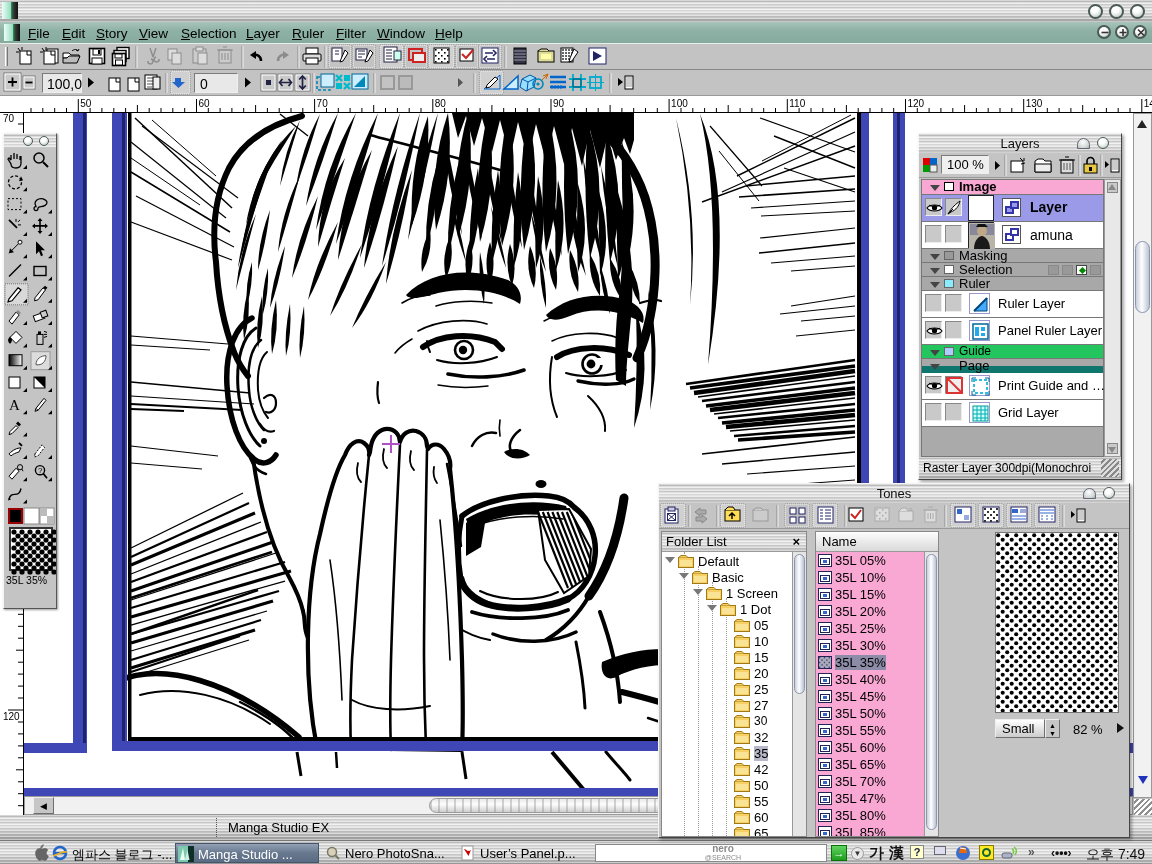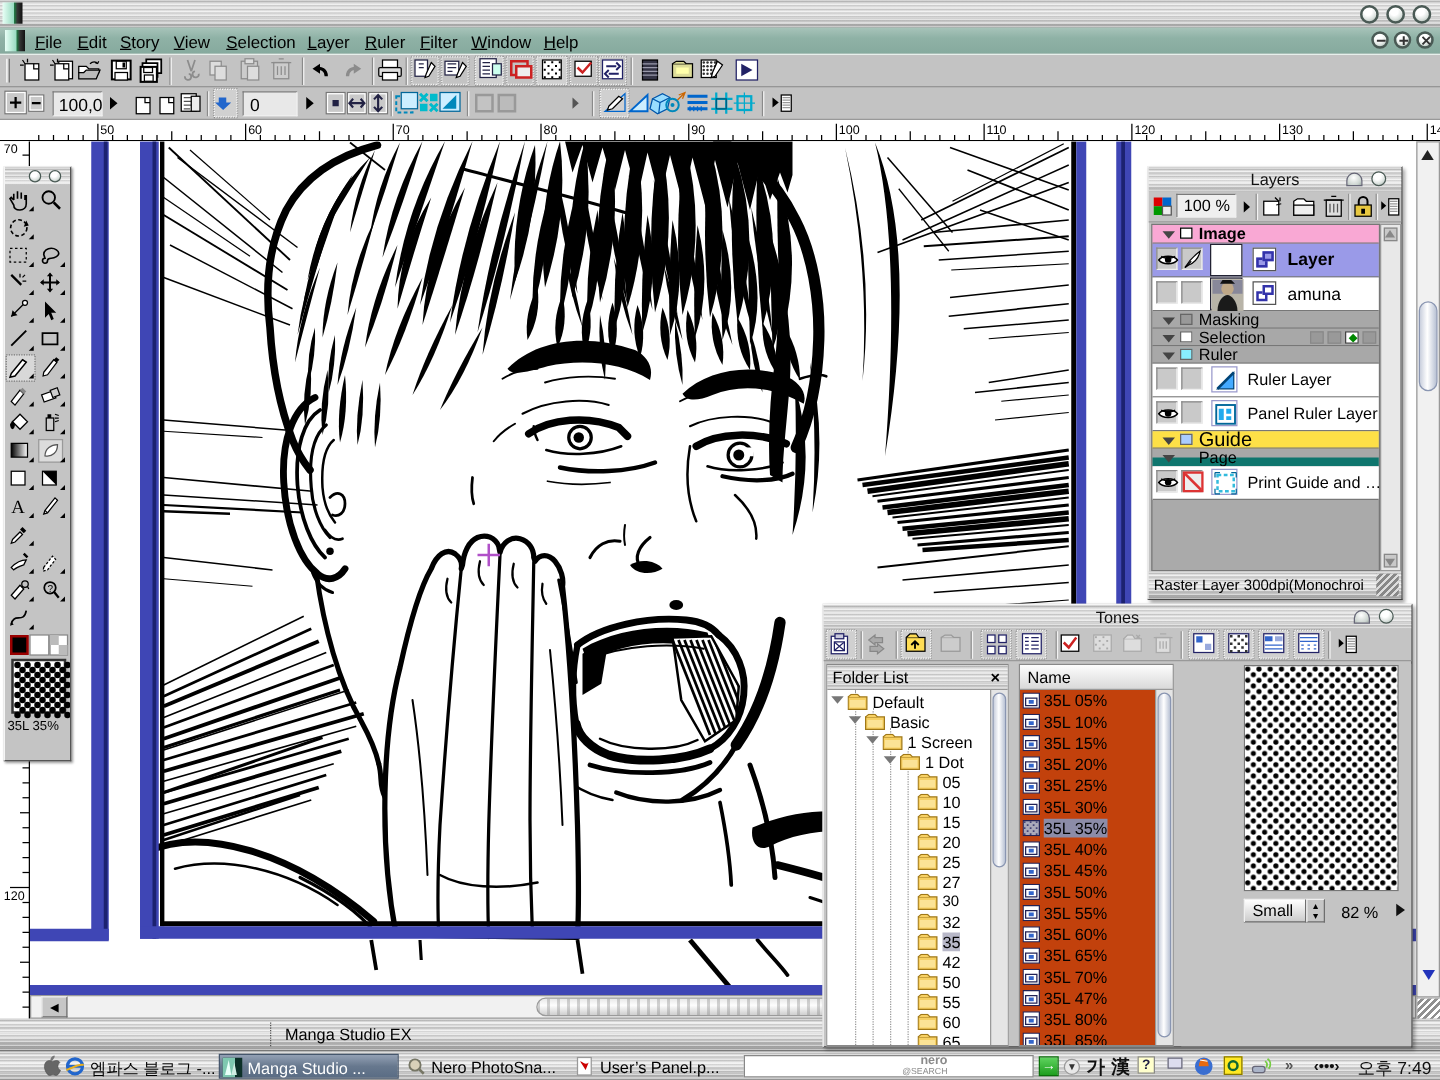--- a/index.html
+++ b/index.html
@@ -821,21 +821,21 @@
       <span style="position:absolute;left:22px;top:3px;white-space:nowrap">Nero PhotoSna...</span>
     </div>
     <div class="abs" style="left:458px;top:2px;width:122px;height:20px;color:#000;font-size:13px">
       <svg width="16" height="16" viewBox="0 0 16 16" style="position:absolute;left:2px;top:2px">
         <rect x="2" y="1" width="11" height="14" fill="#fff" stroke="#999"></rect>
         <path d="M4 4c2 0 2.5 2 4.5 2s2.5-1.2 2.5-1.2L8.5 11z" fill="#c00"></path>
       </svg>
       <span style="position:absolute;left:22px;top:3px;white-space:nowrap">User’s Panel.p...</span>
     </div>
     <div class="abs" style="left:595px;top:3px;width:232px;height:18px;background:#fff;border:1px solid #888"></div>
-    <div class="abs" style="left:688px;top:4px;width:70px;text-align:right;color:#8a8a8a;font-weight:bold;font-size:10px;line-height:8px">nero<br><span style="font-size:7px;font-weight:normal">@SEARCH</span></div>
+    <div class="abs" style="left:688px;top:4px;width:70px;text-align:center;color:#8a8a8a;font-weight:bold;font-size:10px;line-height:8px">nero<br><span style="font-size:7px;font-weight:normal">@SEARCH</span></div>
     <div class="abs" style="left:831px;top:4px;width:16px;height:16px;background:linear-gradient(180deg,#5fd35f,#1e9e1e);border:1px solid #0a700a;color:#fff;text-align:center;font-size:11px;line-height:15px;font-weight:bold">→</div>
     <div class="abs" style="left:851px;top:6px;width:13px;height:13px;border-radius:50%;background:#e8e8e8;border:1px solid #999;text-align:center;font-size:8px;line-height:12px;color:#333">▼</div>
     <div class="abs" style="left:869px;top:3px;font-size:15px;font-weight:bold;color:#111">가</div>
     <div class="abs" style="left:889px;top:3px;font-size:15px;font-weight:bold;color:#111">漢</div>
     <div class="abs" style="left:910px;top:4px;width:14px;height:14px;background:#ffffcc;border:1px solid #888;font-size:11px;text-align:center;line-height:13px;color:#224"><b>?</b></div>
     <div class="abs" style="left:934px;top:5px;width:12px;height:9px;background:#dde;border:1px solid #667"></div>
     <svg class="abs" style="left:955px;top:3px" width="16" height="17" viewBox="0 0 16 17">
       <circle cx="8" cy="9" r="7" fill="#3a6ed0"></circle>
       <path d="M4 9a4 6 0 018 0" fill="#e86a10"></path>
       <path d="M5 4l6 1" stroke="#fff"></path>
@@ -1196,21 +1196,21 @@
           </svg></div>
         <div style="position:absolute;left:23px;top:3px;width:17px;height:18px;background:#c9c9c9;border:1px solid;border-color:#888 #eee #eee #888"></div>
         <div style="position:absolute;left:47px;top:2px;width:21px;height:21px;background:#fff;border:1px solid #99c"><svg width="21" height="21">
             <rect x="3" y="3" width="15" height="15" fill="none" stroke="#069" stroke-width="1.5"></rect>
             <rect x="5" y="6" width="4" height="9" fill="#2ae"></rect>
             <rect x="11" y="6" width="4" height="4" fill="#2ae"></rect>
             <rect x="11" y="12" width="4" height="3" fill="#2ae"></rect>
           </svg></div>
         <span style="position:absolute;left:76px;top:5px;font-size:13px;color:#000;white-space:nowrap">Panel Ruler Layer</span>
       </div>
-      <div style="position:absolute;left:0;top:165px;width:100%;height:14px;background:#fde047;border-bottom:1px solid #777;font-size:16px;font-weight:normal;color:#000">
+      <div style="position:absolute;left:0;top:165px;width:100%;height:14px;background:#22c55e;border-bottom:1px solid #777;font-size:12px;font-weight:normal;color:#000">
         <span style="position:absolute;left:8px;top:5px;width:0;height:0;border-left:5px solid transparent;border-right:5px solid transparent;border-top:6px solid #444"></span>
         <span style="position:absolute;left:22px;top:2px;width:10px;height:9px;background:#acf;border:1px solid #666"></span>
         <span style="position:absolute;left:37px;top:-1px">Guide</span>
       </div>
       <div style="position:absolute;left:0;top:179px;width:100%;height:14px;background:#a8a8a8;border-bottom:7px solid #0f766e;font-size:13px;font-weight:normal;color:#000">
         <span style="position:absolute;left:8px;top:5px;width:0;height:0;border-left:5px solid transparent;border-right:5px solid transparent;border-top:6px solid #444"></span>
         <span style="position:absolute;left:37px;top:-1px">Page</span>
       </div>
       <div style="position:absolute;left:0;top:193px;width:100%;height:27px;background:#fff;border-bottom:1px solid #777">
         <div style="position:absolute;left:3px;top:3px;width:17px;height:18px;background:#c9c9c9;border:1px solid;border-color:#888 #eee #eee #888"><svg width="17" height="17" viewBox="0 0 17 17">
@@ -1220,20 +1220,29 @@
           </svg></div>
         <div style="position:absolute;left:23px;top:3px;width:17px;height:18px;background:#c9c9c9;border:1px solid;border-color:#888 #eee #eee #888"><svg width="17" height="17">
             <rect x="1" y="1" width="15" height="15" fill="#eee" stroke="#d33" stroke-width="2"></rect>
             <path d="M2 2l13 13" stroke="#d33" stroke-width="2"></path>
           </svg></div>
         <div style="position:absolute;left:47px;top:2px;width:21px;height:21px;background:#fff;border:1px solid #99c"><svg width="21" height="21">
             <rect x="4" y="4" width="13" height="13" fill="none" stroke="#3bd" stroke-dasharray="3 2" stroke-width="2"></rect>
             <path d="M2 2l4 0M2 2l0 4M19 2l-4 0M19 2l0 4M2 19l4 0M2 19l0-4M19 19l-4 0M19 19l0-4" stroke="#069"></path>
           </svg></div>
         <span style="position:absolute;left:76px;top:5px;font-size:13px;color:#000;white-space:nowrap">Print Guide and …</span>
+      </div>
+      <div style="position:absolute;left:0;top:220px;width:100%;height:27px;background:#fff;border-bottom:1px solid #777">
+        <div style="position:absolute;left:3px;top:3px;width:17px;height:18px;background:#c9c9c9;border:1px solid;border-color:#888 #eee #eee #888"></div>
+        <div style="position:absolute;left:23px;top:3px;width:17px;height:18px;background:#c9c9c9;border:1px solid;border-color:#888 #eee #eee #888"></div>
+        <div style="position:absolute;left:47px;top:2px;width:21px;height:21px;background:#fff;border:1px solid #99c"><svg width="21" height="21">
+            <rect x="3" y="3" width="15" height="15" fill="#cff" stroke="#099"></rect>
+            <path d="M7 3v15M11 3v15M15 3v15M3 7h15M3 11h15M3 15h15" stroke="#0aa"></path>
+          </svg></div>
+        <span style="position:absolute;left:76px;top:5px;font-size:13px;color:#000;white-space:nowrap">Grid Layer</span>
       </div>
     </div>
     <div class="abs" style="left:185px;top:45px;width:17px;height:278px;background:#e8e8e8;border:1px solid #999">
       <div class="abs" style="left:2px;top:2px;width:11px;height:11px;background:#c9c9c9;border:1px solid #888"></div>
       <div class="abs" style="left:3px;top:4px;width:0;height:0;border-left:4px solid transparent;border-right:4px solid transparent;border-bottom:6px solid #888"></div>
       <div class="abs" style="left:2px;top:263px;width:11px;height:11px;background:#c9c9c9;border:1px solid #888"></div>
       <div class="abs" style="left:3px;top:267px;width:0;height:0;border-left:4px solid transparent;border-right:4px solid transparent;border-top:6px solid #888"></div>
     </div>
     <div class="abs stripes" style="left:0;top:323px;width:202px;height:22px;font-size:12px;color:#000">
       <span style="position:absolute;left:4px;top:4px;white-space:nowrap">Raster Layer 300dpi(Monochroi</span>
@@ -1485,21 +1494,21 @@
           <rect x="2" y="5" width="12" height="6" fill="#fbe396"></rect>
         </svg>
         <span style="position:absolute;left:92px;top:274px;font-size:13px;white-space:nowrap">65</span>
       </div>
       <div class="abs" style="left:130px;top:20px;width:14px;height:284px;background:#e5e5e5;border-left:1px solid #999">
         <div class="abs" style="left:1px;top:2px;width:11px;height:140px;border-radius:6px;border:1px solid #8a96b2;background:linear-gradient(90deg,#c9cfdd,#fff 45%,#b9c2d4)"></div>
       </div>
     </div>
     <div class="abs" style="left:156px;top:47px;width:124px;height:306px;border:1px solid #888;background:#e6e6e6">
       <div style="width:122px;height:20px;background:linear-gradient(180deg,#fdfdfd,#d9d9d9);border-bottom:1px solid #999;font-size:13px;padding:2px 0 0 6px">Name</div>
-      <div style="position:absolute;left:0;top:20px;width:108px;height:284px;background:#c2410c;overflow:hidden">
+      <div style="position:absolute;left:0;top:20px;width:108px;height:284px;background:#f9a8d4;overflow:hidden">
         <svg width="14" height="13" style="position:absolute;left:2px;top:2px">
           <rect x="0.5" y="0.5" width="13" height="12" fill="#fff" stroke="#225"></rect>
           <rect x="2" y="4" width="10" height="7" fill="#225"></rect>
           <rect x="3" y="5" width="8" height="5" fill="#fff"></rect>
           <rect x="5" y="6" width="4" height="3" fill="#36c"></rect>
         </svg>
         <span style="position:absolute;left:19px;top:1px;font-size:13px;white-space:nowrap">35L 05%</span>
         <svg width="14" height="13" style="position:absolute;left:2px;top:19px">
           <rect x="0.5" y="0.5" width="13" height="12" fill="#fff" stroke="#225"></rect>
           <rect x="2" y="4" width="10" height="7" fill="#225"></rect>

